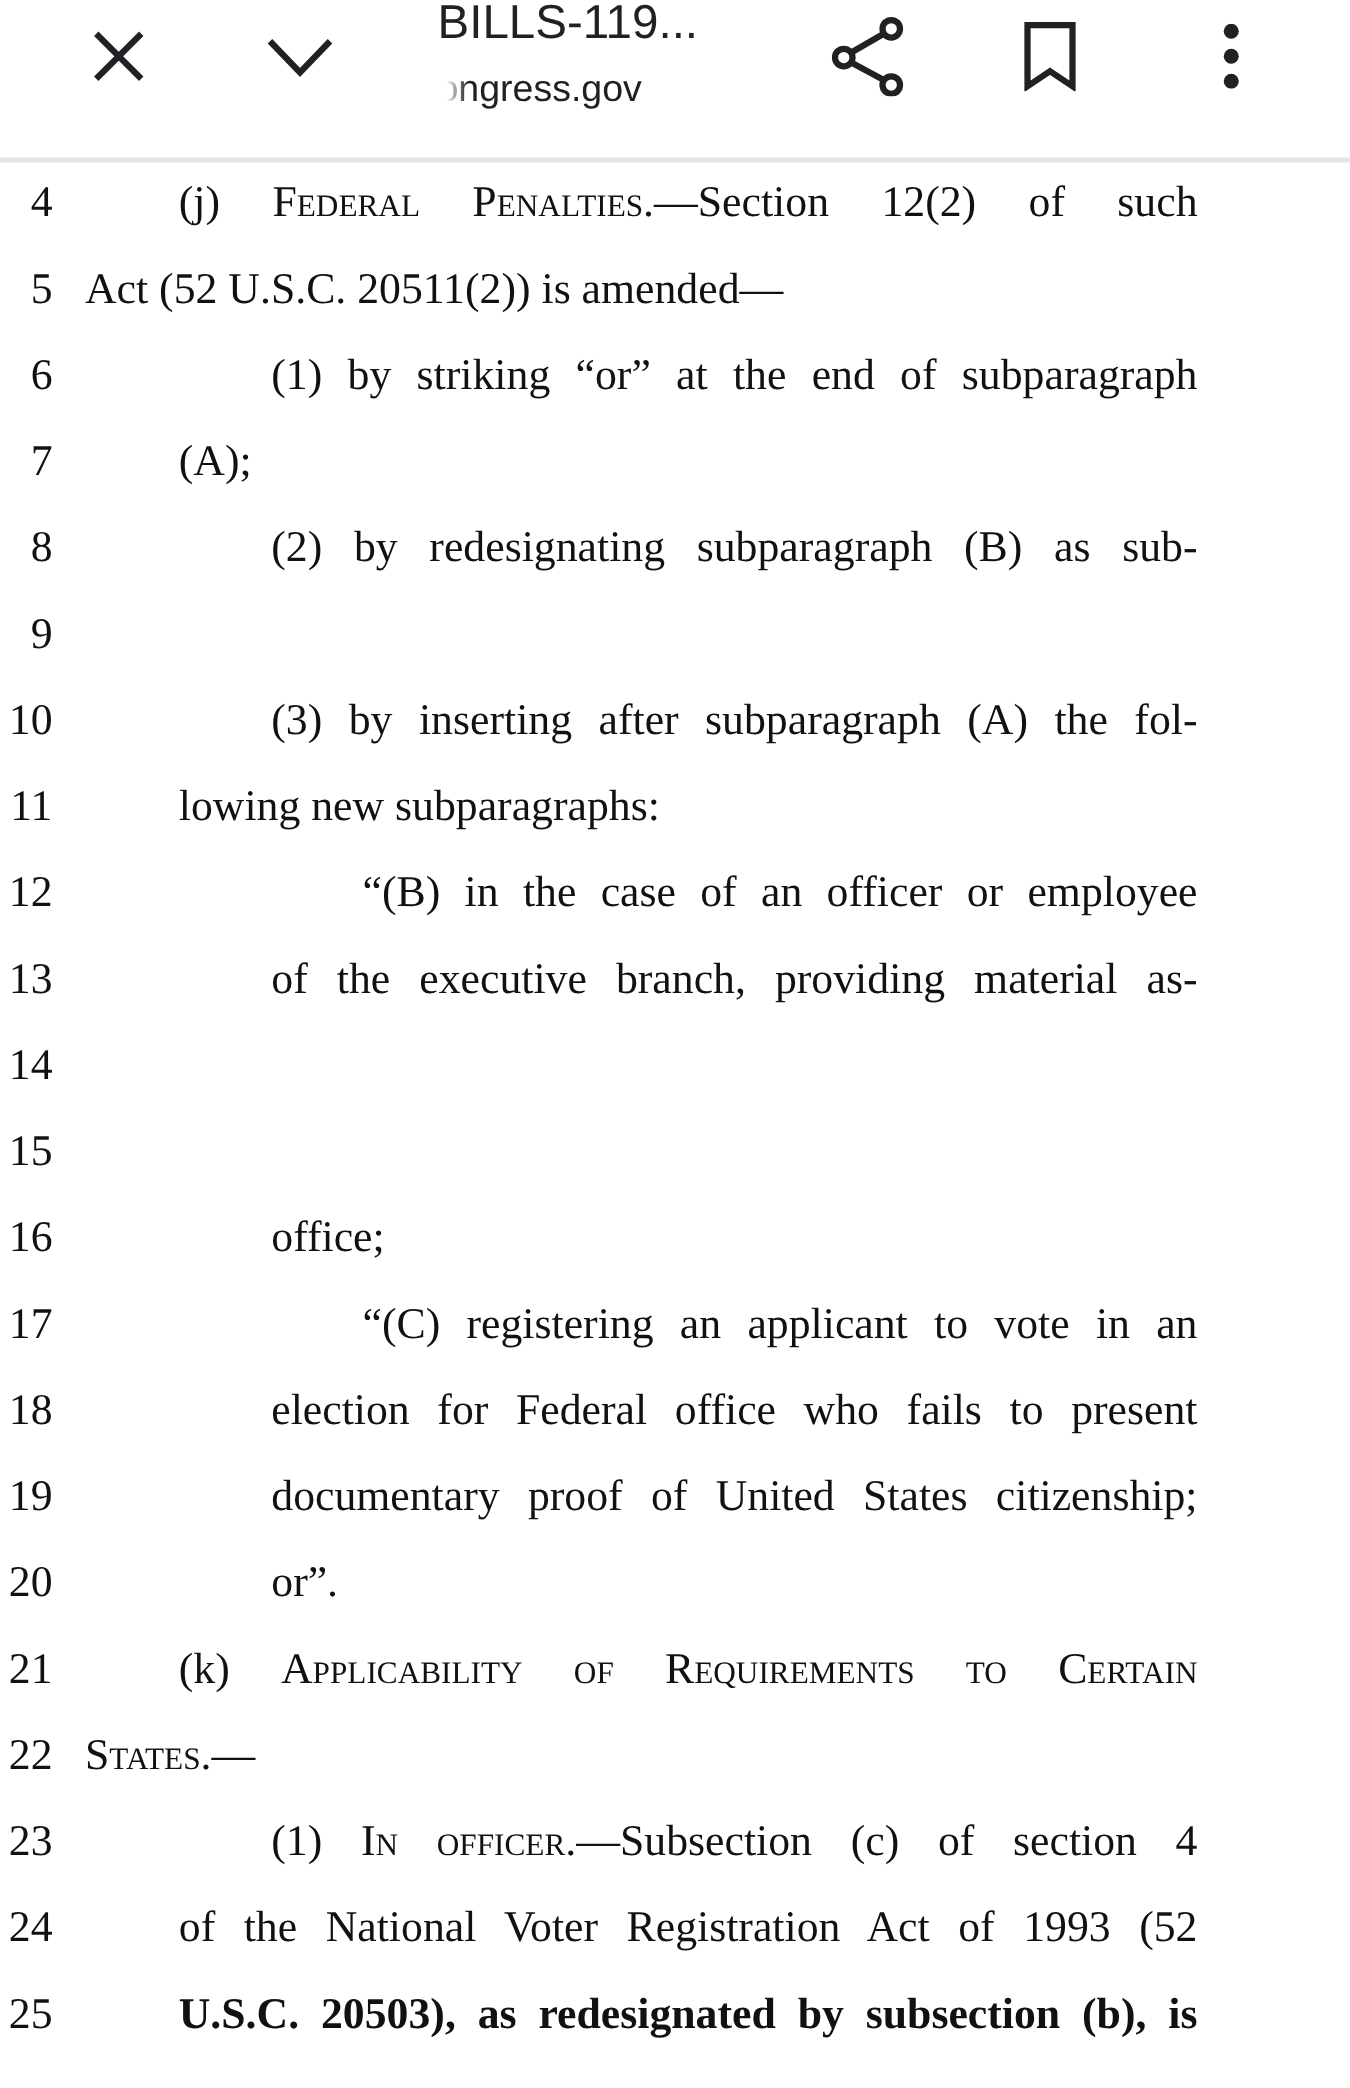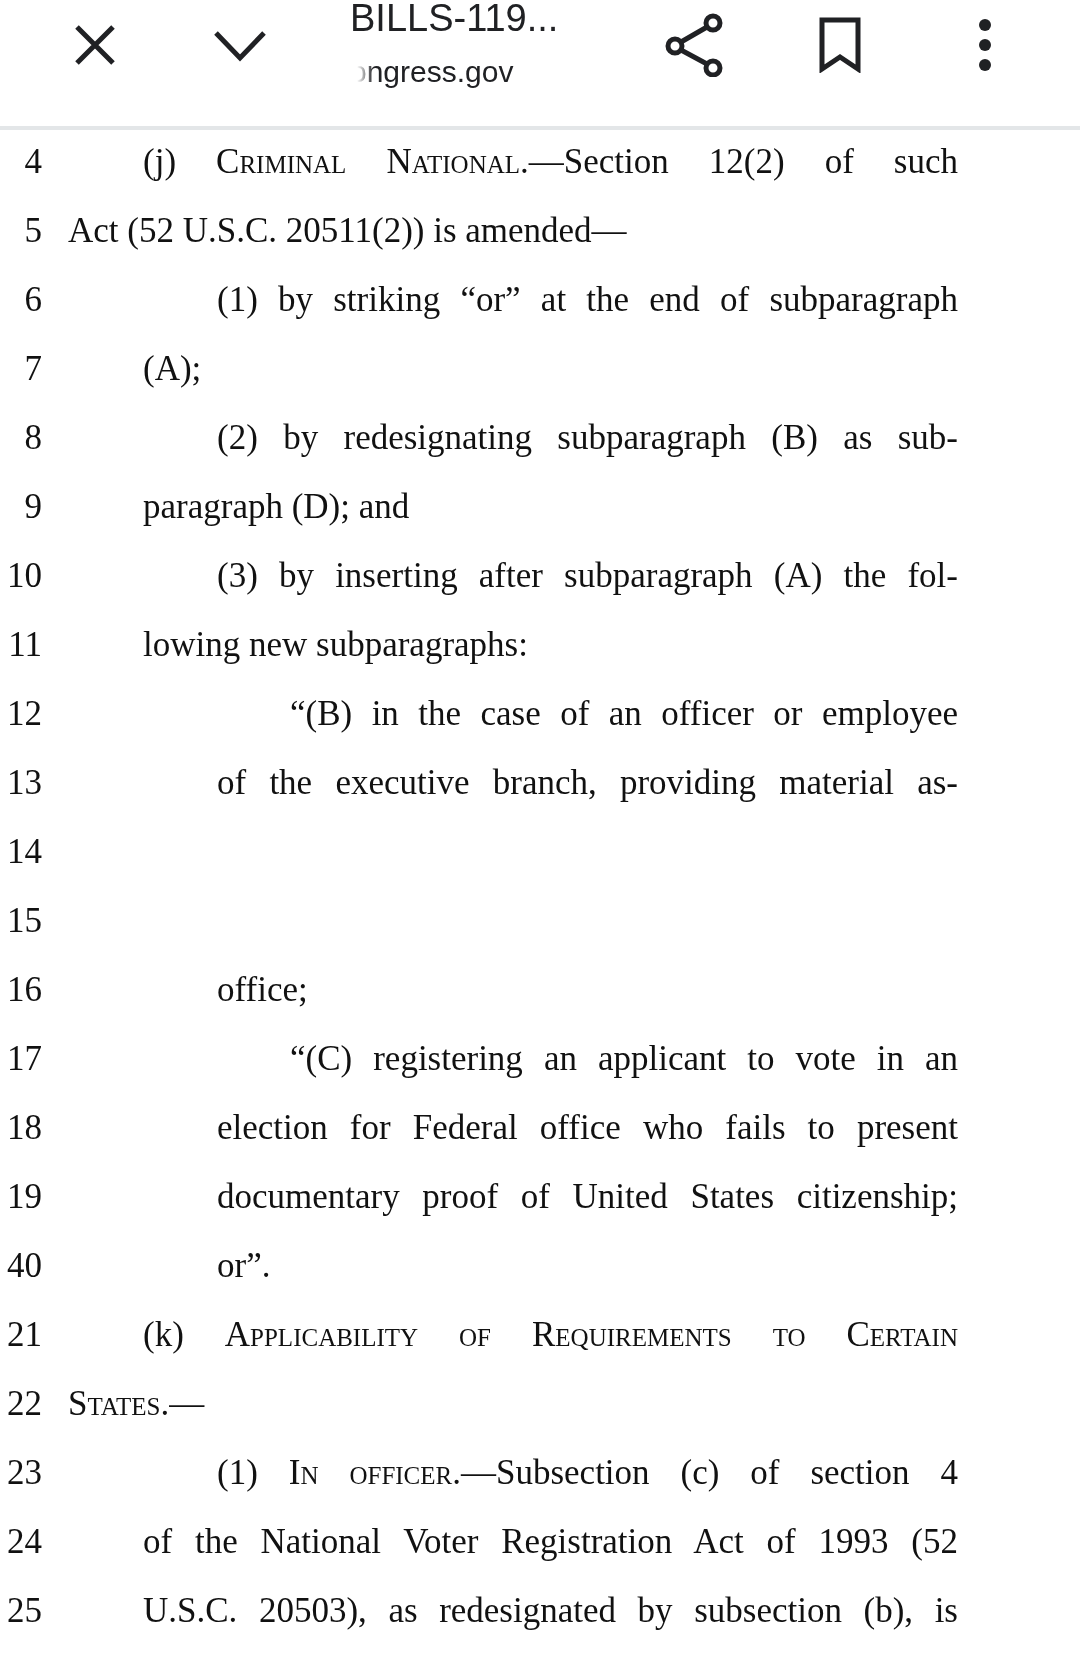--- a/index.html
+++ b/index.html
@@ -58,41 +58,40 @@
         <circle cx="8" cy="26" r="6" fill="#202124"></circle>
         <circle cx="8" cy="46" r="6" fill="#202124"></circle>
       </svg>
   </div>
   <div class="divider"></div>
 </div>
 
 <div class="doc" id="doc">
     <div class="line" style="top: 0px;">
       <span class="num">4</span>
-      <span class="txt just" style="left: 143px; width: 815px; white-space: normal;">(j) <span class="sc">Criminal National.</span>—Section 12(2) of such</span>
+      <span class="txt just" style="left: 143px; width: 815px; white-space: normal;">(j) <span class="sc">Federal Penalties.</span>—Section 12(2) of such</span>
     </div>
     <div class="line" style="top: 69px;">
       <span class="num">5</span>
       <span class="txt" style="left: 68px;">Act (52 U.S.C. 20511(2)) is amended—</span>
     </div>
     <div class="line" style="top: 138px;">
       <span class="num">6</span>
       <span class="txt just" style="left: 217px; width: 741px; white-space: normal;">(1) by striking “or” at the end of subparagraph</span>
     </div>
     <div class="line" style="top: 207px;">
       <span class="num">7</span>
       <span class="txt" style="left: 143px;">(A);</span>
     </div>
     <div class="line" style="top: 276px;">
       <span class="num">8</span>
       <span class="txt just" style="left: 217px; width: 741px; white-space: normal;">(2) by redesignating subparagraph (B) as sub-</span>
     </div>
     <div class="line" style="top: 345px;">
       <span class="num">9</span>
-      <span class="txt" style="left: 143px;">paragraph (D); and</span>
     </div>
     <div class="line" style="top: 414px;">
       <span class="num">10</span>
       <span class="txt just" style="left: 217px; width: 741px; white-space: normal;">(3) by inserting after subparagraph (A) the fol-</span>
     </div>
     <div class="line" style="top: 483px;">
       <span class="num">11</span>
       <span class="txt" style="left: 143px;">lowing new subparagraphs:</span>
     </div>
     <div class="line" style="top: 552px;">
@@ -119,36 +118,36 @@
     </div>
     <div class="line" style="top: 966px;">
       <span class="num">18</span>
       <span class="txt just" style="left: 217px; width: 741px; white-space: normal;">election for Federal office who fails to present</span>
     </div>
     <div class="line" style="top: 1035px;">
       <span class="num">19</span>
       <span class="txt just" style="left: 217px; width: 741px; white-space: normal;">documentary proof of United States citizenship;</span>
     </div>
     <div class="line" style="top: 1104px;">
-      <span class="num">40</span>
+      <span class="num">20</span>
       <span class="txt" style="left: 217px;">or”.</span>
     </div>
     <div class="line" style="top: 1173px;">
       <span class="num">21</span>
       <span class="txt just" style="left: 143px; width: 815px; white-space: normal;">(k) <span class="sc">Applicability of Requirements to Certain</span></span>
     </div>
     <div class="line" style="top: 1242px;">
       <span class="num">22</span>
       <span class="txt" style="left: 68px;"><span class="sc">States.</span>—</span>
     </div>
     <div class="line" style="top: 1311px; padding-left: 12px;">
       <span class="num">23</span>
       <span class="txt just" style="left: 217px; width: 741px; white-space: normal;">(1) <span class="sc">In officer.</span>—Subsection (c) of section 4</span>
     </div>
     <div class="line" style="top: 1380px;">
       <span class="num">24</span>
       <span class="txt just" style="left: 143px; width: 815px; white-space: normal;">of the National Voter Registration Act of 1993 (52</span>
     </div>
     <div class="line" style="top: 1449px;">
       <span class="num">25</span>
-      <span class="txt just" style="left: 143px; width: 815px; white-space: normal;">U.S.C. 20503), as redesignated by subsection (b), is</span>
+      <span class="txt just" style="left: 143px; width: 815px; white-space: normal; font-weight: bold;">U.S.C. 20503), as redesignated by subsection (b), is</span>
     </div>
   </div>
 
 </body></html>

